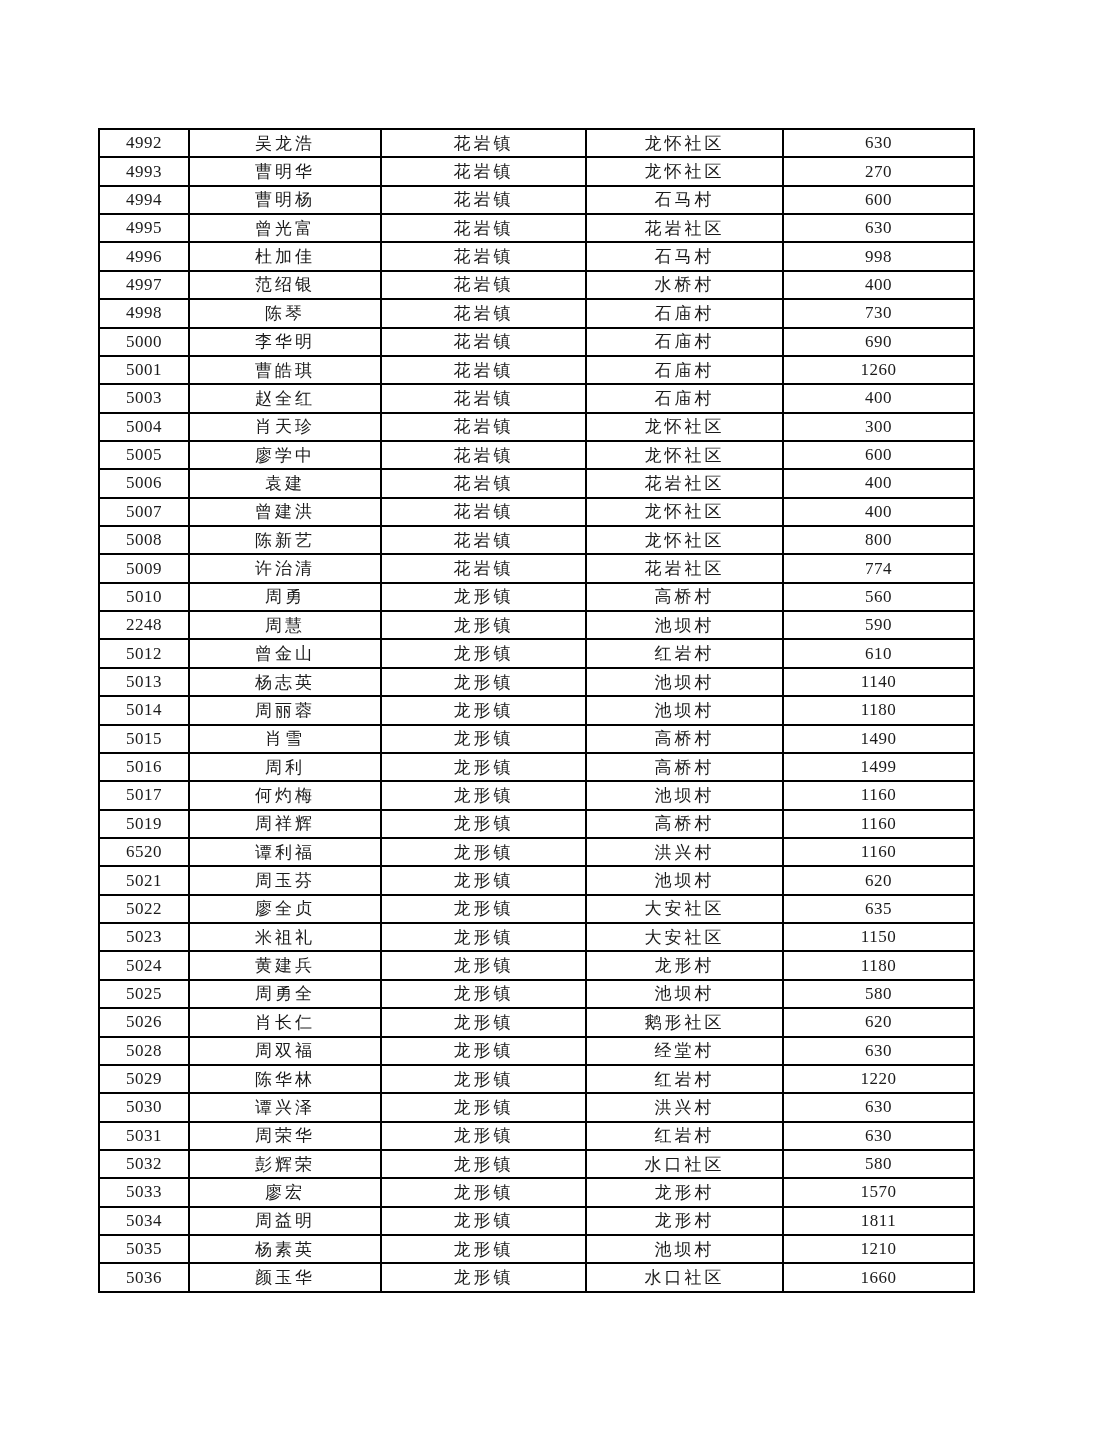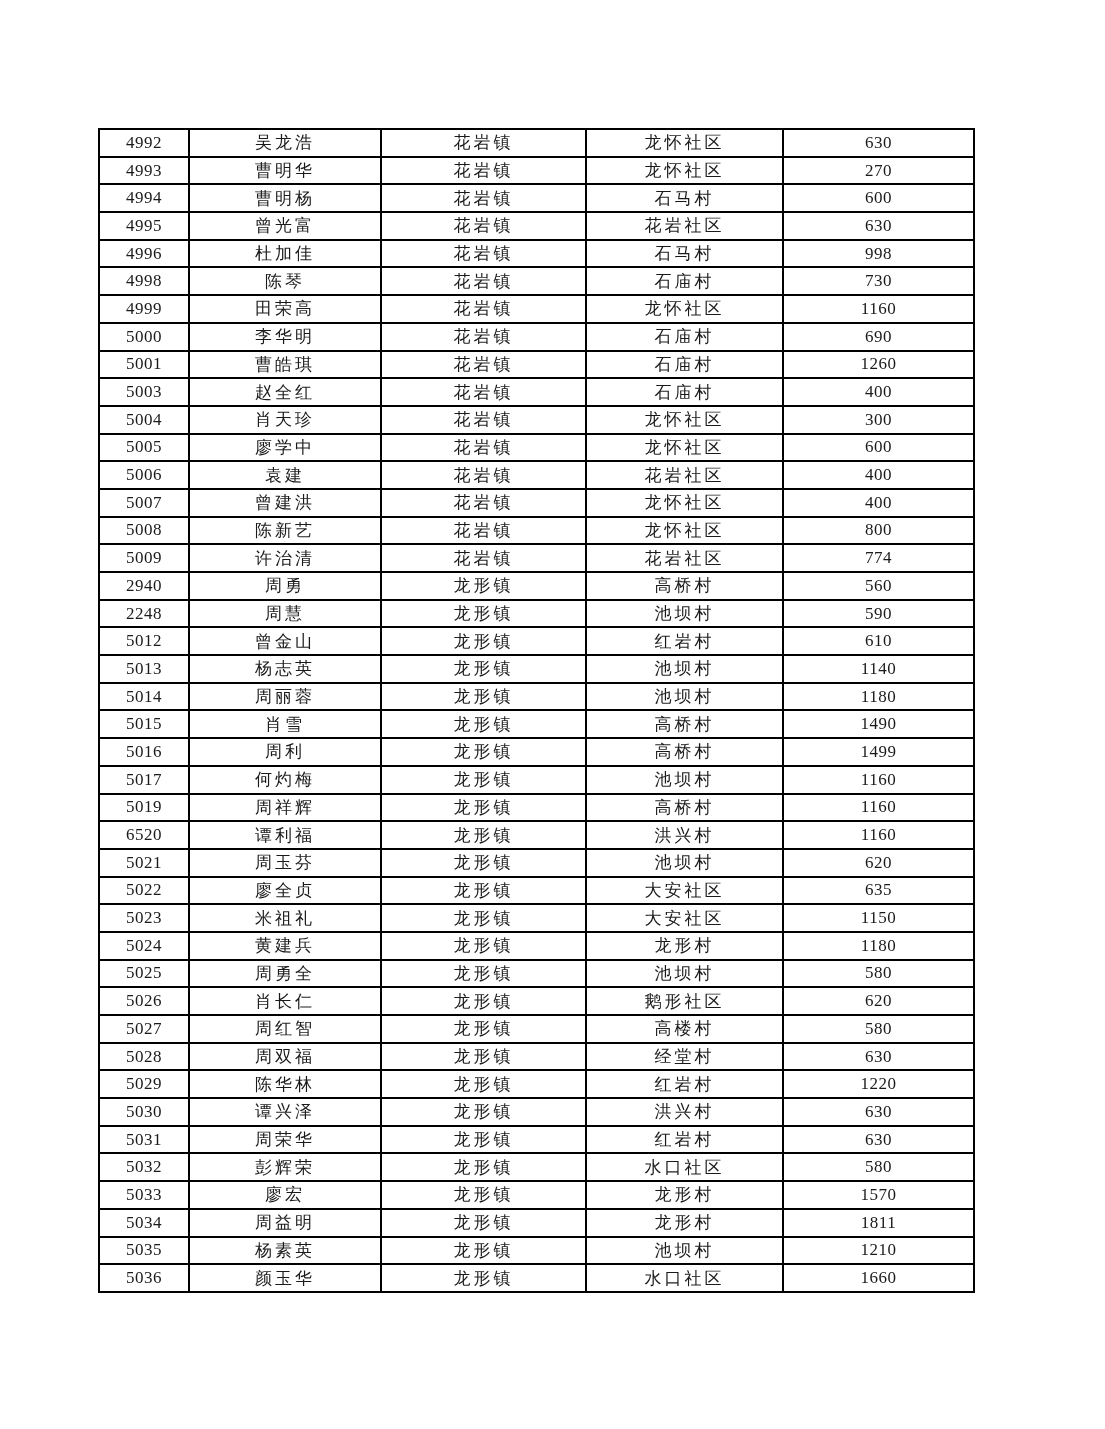--- a/index.html
+++ b/index.html
@@ -82,34 +82,34 @@
     <td class="num">630</td>
   </tr>
         <tr>
     <td class="num">4996</td>
     <td class="cjk">杜加佳</td>
     <td class="cjk">花岩镇</td>
     <td class="cjk">石马村</td>
     <td class="num">998</td>
   </tr>
         <tr>
+    <td class="num">4997</td>
+    <td class="cjk">范绍银</td>
+    <td class="cjk">花岩镇</td>
+    <td class="cjk">水桥村</td>
+    <td class="num">400</td>
+  </tr>
+        <tr>
     <td class="num">4998</td>
     <td class="cjk">陈琴</td>
     <td class="cjk">花岩镇</td>
     <td class="cjk">石庙村</td>
     <td class="num">730</td>
   </tr>
         <tr>
-    <td class="num">4999</td>
-    <td class="cjk">田荣高</td>
-    <td class="cjk">花岩镇</td>
-    <td class="cjk">龙怀社区</td>
-    <td class="num">1160</td>
-  </tr>
-        <tr>
     <td class="num">5000</td>
     <td class="cjk">李华明</td>
     <td class="cjk">花岩镇</td>
     <td class="cjk">石庙村</td>
     <td class="num">690</td>
   </tr>
         <tr>
     <td class="num">5001</td>
     <td class="cjk">曹皓琪</td>
     <td class="cjk">花岩镇</td>
@@ -159,21 +159,21 @@
     <td class="num">800</td>
   </tr>
         <tr>
     <td class="num">5009</td>
     <td class="cjk">许治清</td>
     <td class="cjk">花岩镇</td>
     <td class="cjk">花岩社区</td>
     <td class="num">774</td>
   </tr>
         <tr>
-    <td class="num">2940</td>
+    <td class="num">5010</td>
     <td class="cjk">周勇</td>
     <td class="cjk">龙形镇</td>
     <td class="cjk">高桥村</td>
     <td class="num">560</td>
   </tr>
         <tr>
     <td class="num">2248</td>
     <td class="cjk">周慧</td>
     <td class="cjk">龙形镇</td>
     <td class="cjk">池坝村</td>
@@ -269,27 +269,20 @@
     <td class="cjk">龙形镇</td>
     <td class="cjk">池坝村</td>
     <td class="num">580</td>
   </tr>
         <tr>
     <td class="num">5026</td>
     <td class="cjk">肖长仁</td>
     <td class="cjk">龙形镇</td>
     <td class="cjk">鹅形社区</td>
     <td class="num">620</td>
-  </tr>
-        <tr>
-    <td class="num">5027</td>
-    <td class="cjk">周红智</td>
-    <td class="cjk">龙形镇</td>
-    <td class="cjk">高楼村</td>
-    <td class="num">580</td>
   </tr>
         <tr>
     <td class="num">5028</td>
     <td class="cjk">周双福</td>
     <td class="cjk">龙形镇</td>
     <td class="cjk">经堂村</td>
     <td class="num">630</td>
   </tr>
         <tr>
     <td class="num">5029</td>

